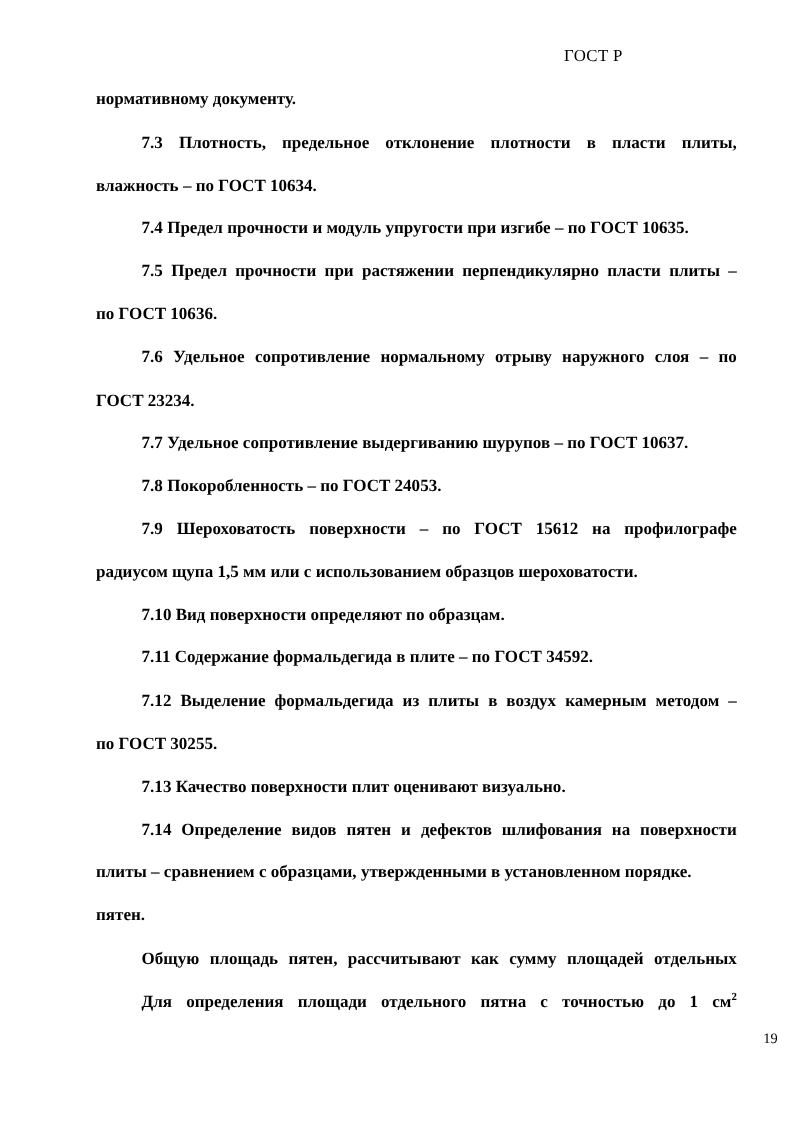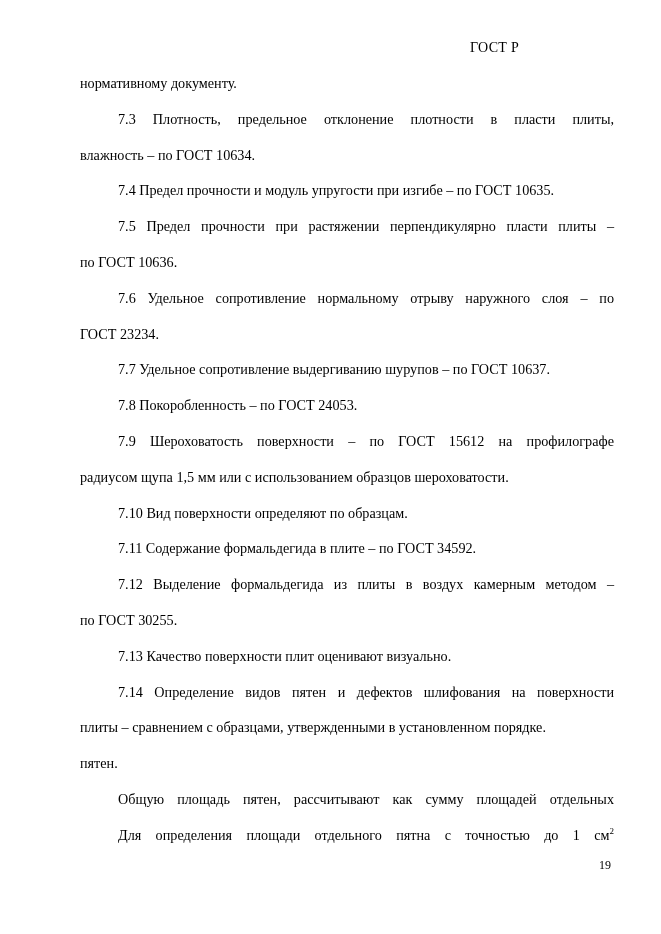--- a/index.html
+++ b/index.html
@@ -1,25 +1,25 @@
 <!DOCTYPE html>
 <html><head>
 <meta charset="utf-8">
 <style>
   html, body { margin: 0; padding: 0; background: #ffffff; }
   body { width: 661px; height: 934px; position: relative; overflow: hidden;
          font-family: "Liberation Serif", "DejaVu Serif", serif; color: #000; }
   .header { position: absolute; top: 40px; left: 470px; font-size: 14px; font-weight: normal; letter-spacing: 0.3px; }
   .page-body { position: absolute; left: 80px; top: 66px; width: 534px; font-size: 14.2px; line-height: 35.8px; }
-  .p { margin: 0; text-align: justify; text-align-last: left; }
+  .p { margin: 0; text-align: justify; text-align-last: left; font-weight: bold; }
   .line { display: block; }
   .line.justify { text-align: justify; text-align-last: justify; }
   .line.ind { padding-left: 38px; }
   sup { font-size: 9px; line-height: 0; vertical-align: 6px; }
-  .page-number { position: absolute; top: 858px; left: 599px; font-size: 12px; }
+  .page-number { position: absolute; top: 858px; left: 636px; font-size: 12px; }
 </style>
 </head>
 <body>
 
 <div class="header">ГОСТ Р</div>
 
 <div class="page-body">
 
   <div class="p">
     <span class="line">нормативному документу.</span>

